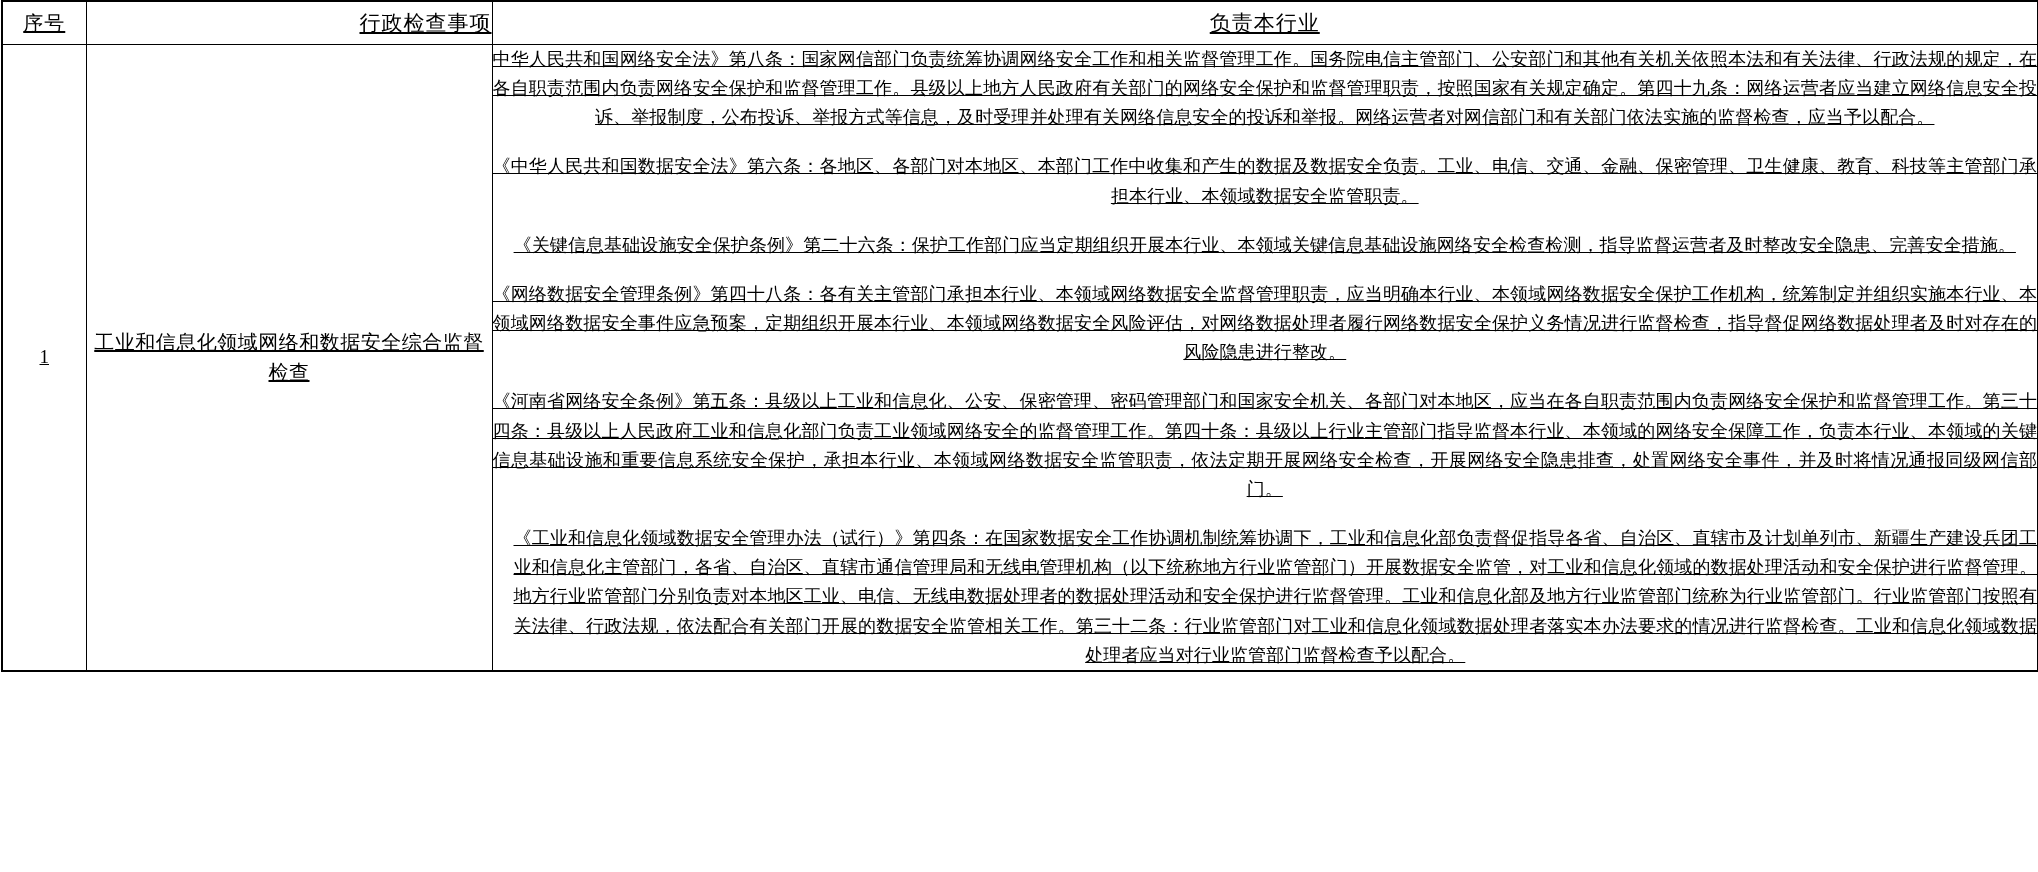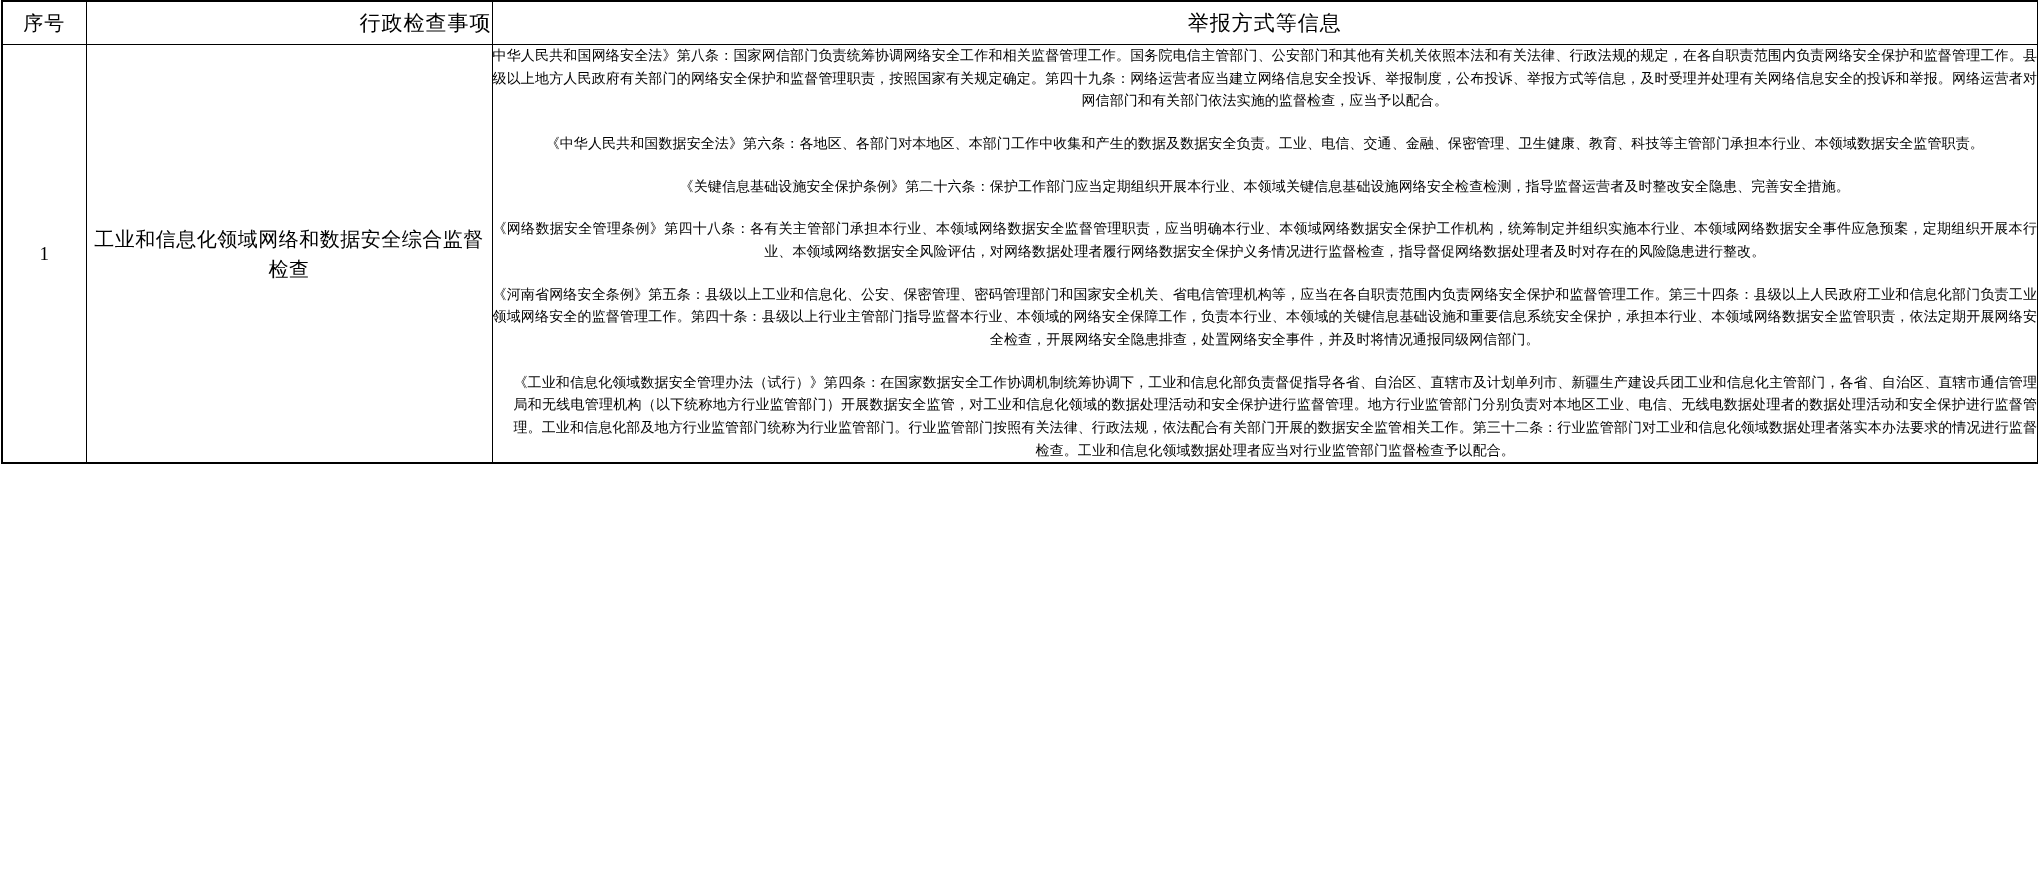--- a/index.html
+++ b/index.html
@@ -23,20 +23,21 @@
   }
   table.insp-table {
     border-collapse: collapse;
     table-layout: fixed;
     width: 2036px;
     margin: 0 0 0 1px;
     border-top: 2px solid #000;
     border-bottom: 2px solid #000;
     border-left: 2px solid #000;
     border-right: 2px solid #000;
+    text-decoration: underline;
   }
   table.insp-table col.c-no    { width: 84px; }
   table.insp-table col.c-item  { width: 406px; }
   table.insp-table col.c-basis { width: 1546px; }
 
   table.insp-table th,
   table.insp-table td {
     border: 1px solid #000;
     vertical-align: middle;
     padding: 0;
@@ -71,21 +72,21 @@
     vertical-align: top;
     padding: 18px 14px 14px 14px;
   }
   .basis-list {
     margin: 0;
     padding: 0;
     list-style: none;
   }
   .basis-para {
     margin: 0 0 20px 0;
-    font-size: 14px;
+    font-size: 18px;
     line-height: 1.62;
     text-align: justify;
     text-align-last: center;
     text-justify: inter-character;
     letter-spacing: 0.1px;
   }
   .basis-para:last-child {
     margin-bottom: 0;
     margin-left: 21px;
   }
@@ -97,33 +98,33 @@
   <table class="insp-table">
     <colgroup>
       <col class="c-no">
       <col class="c-item">
       <col class="c-basis">
     </colgroup>
     <thead>
       <tr>
         <th class="th-no">序号</th>
         <th class="th-item">行政检查事项</th>
-        <th class="th-basis">举报方式等信息</th>
+        <th class="th-basis">负责本行业</th>
       </tr>
     </thead>
     <tbody>
       <tr>
         <td class="cell-no">1</td>
         <td class="cell-item">工业和信息化领域网络和数据安全综合监督检查</td>
         <td class="cell-basis">
           <div class="basis-list">
             <p class="basis-para">中华人民共和国网络安全法》第八条：国家网信部门负责统筹协调网络安全工作和相关监督管理工作。国务院电信主管部门、公安部门和其他有关机关依照本法和有关法律、行政法规的规定，在各自职责范围内负责网络安全保护和监督管理工作。县级以上地方人民政府有关部门的网络安全保护和监督管理职责，按照国家有关规定确定。第四十九条：网络运营者应当建立网络信息安全投诉、举报制度，公布投诉、举报方式等信息，及时受理并处理有关网络信息安全的投诉和举报。网络运营者对网信部门和有关部门依法实施的监督检查，应当予以配合。</p>
             <p class="basis-para">《中华人民共和国数据安全法》第六条：各地区、各部门对本地区、本部门工作中收集和产生的数据及数据安全负责。工业、电信、交通、金融、保密管理、卫生健康、教育、科技等主管部门承担本行业、本领域数据安全监管职责。</p>
             <p class="basis-para">《关键信息基础设施安全保护条例》第二十六条：保护工作部门应当定期组织开展本行业、本领域关键信息基础设施网络安全检查检测，指导监督运营者及时整改安全隐患、完善安全措施。</p>
             <p class="basis-para">《网络数据安全管理条例》第四十八条：各有关主管部门承担本行业、本领域网络数据安全监督管理职责，应当明确本行业、本领域网络数据安全保护工作机构，统筹制定并组织实施本行业、本领域网络数据安全事件应急预案，定期组织开展本行业、本领域网络数据安全风险评估，对网络数据处理者履行网络数据安全保护义务情况进行监督检查，指导督促网络数据处理者及时对存在的风险隐患进行整改。</p>
-            <p class="basis-para">《河南省网络安全条例》第五条：县级以上工业和信息化、公安、保密管理、密码管理部门和国家安全机关、省电信管理机构等，应当在各自职责范围内负责网络安全保护和监督管理工作。第三十四条：县级以上人民政府工业和信息化部门负责工业领域网络安全的监督管理工作。第四十条：县级以上行业主管部门指导监督本行业、本领域的网络安全保障工作，负责本行业、本领域的关键信息基础设施和重要信息系统安全保护，承担本行业、本领域网络数据安全监管职责，依法定期开展网络安全检查，开展网络安全隐患排查，处置网络安全事件，并及时将情况通报同级网信部门。</p>
+            <p class="basis-para">《河南省网络安全条例》第五条：县级以上工业和信息化、公安、保密管理、密码管理部门和国家安全机关、各部门对本地区，应当在各自职责范围内负责网络安全保护和监督管理工作。第三十四条：县级以上人民政府工业和信息化部门负责工业领域网络安全的监督管理工作。第四十条：县级以上行业主管部门指导监督本行业、本领域的网络安全保障工作，负责本行业、本领域的关键信息基础设施和重要信息系统安全保护，承担本行业、本领域网络数据安全监管职责，依法定期开展网络安全检查，开展网络安全隐患排查，处置网络安全事件，并及时将情况通报同级网信部门。</p>
             <p class="basis-para">《工业和信息化领域数据安全管理办法（试行）》第四条：在国家数据安全工作协调机制统筹协调下，工业和信息化部负责督促指导各省、自治区、直辖市及计划单列市、新疆生产建设兵团工业和信息化主管部门，各省、自治区、直辖市通信管理局和无线电管理机构（以下统称地方行业监管部门）开展数据安全监管，对工业和信息化领域的数据处理活动和安全保护进行监督管理。地方行业监管部门分别负责对本地区工业、电信、无线电数据处理者的数据处理活动和安全保护进行监督管理。工业和信息化部及地方行业监管部门统称为行业监管部门。行业监管部门按照有关法律、行政法规，依法配合有关部门开展的数据安全监管相关工作。第三十二条：行业监管部门对工业和信息化领域数据处理者落实本办法要求的情况进行监督检查。工业和信息化领域数据处理者应当对行业监管部门监督检查予以配合。</p>
           </div>
         </td>
       </tr>
     </tbody>
   </table>
 </div>
 
 </body></html>

